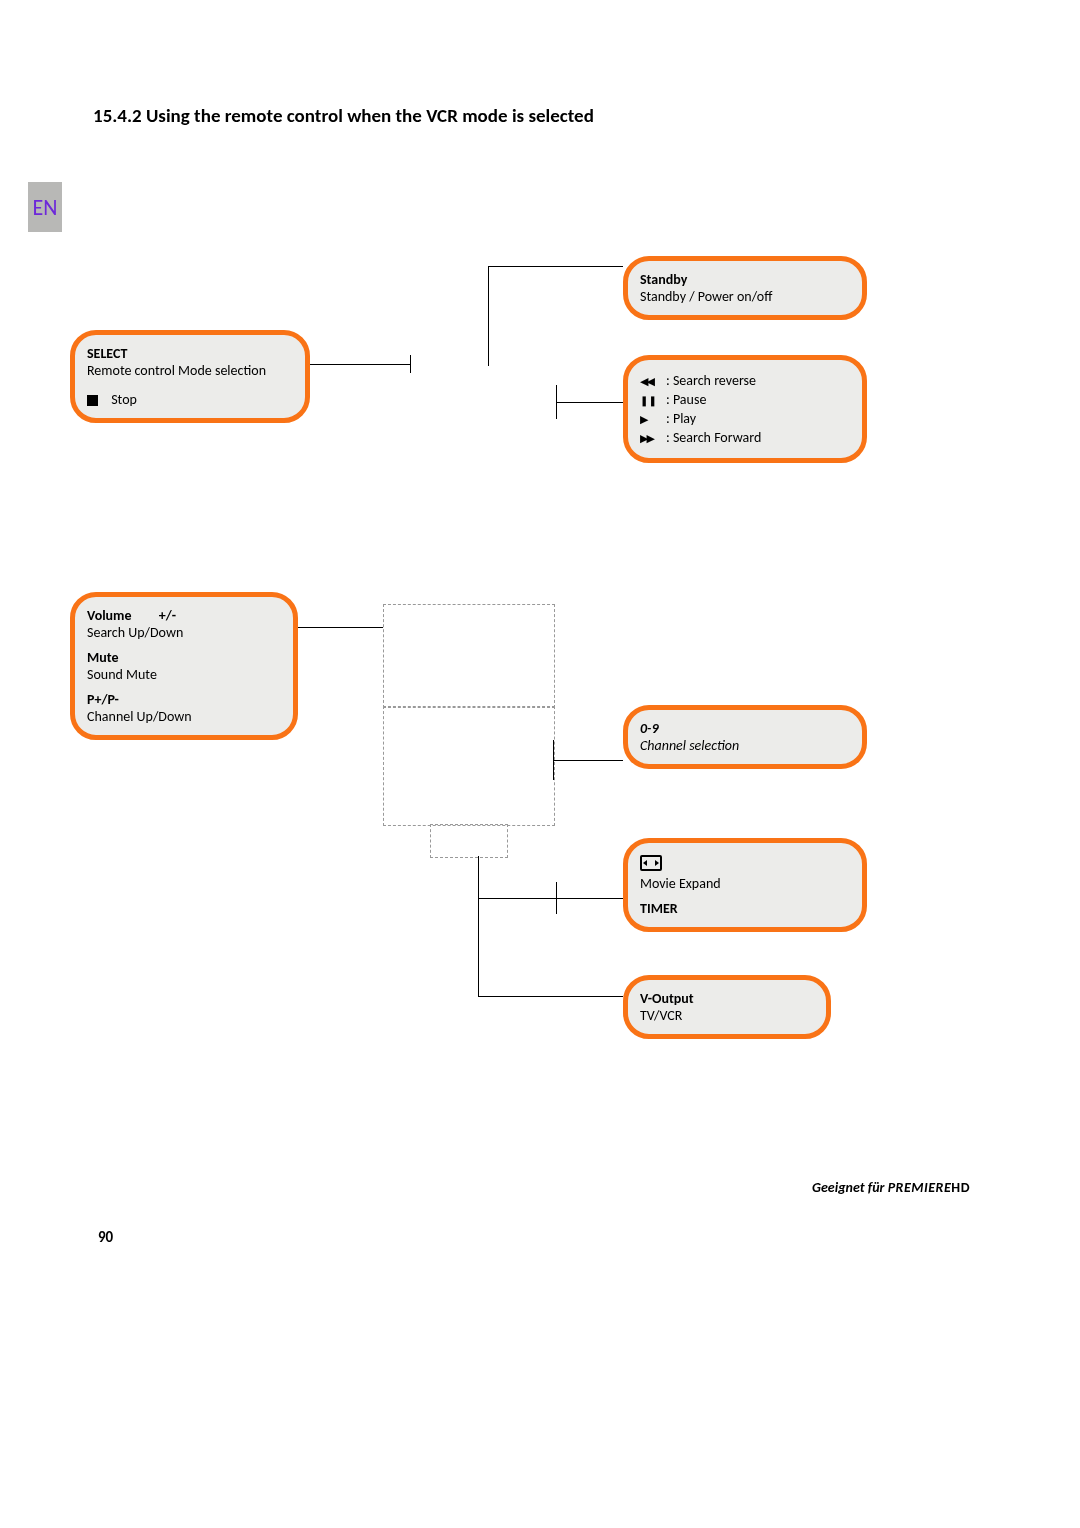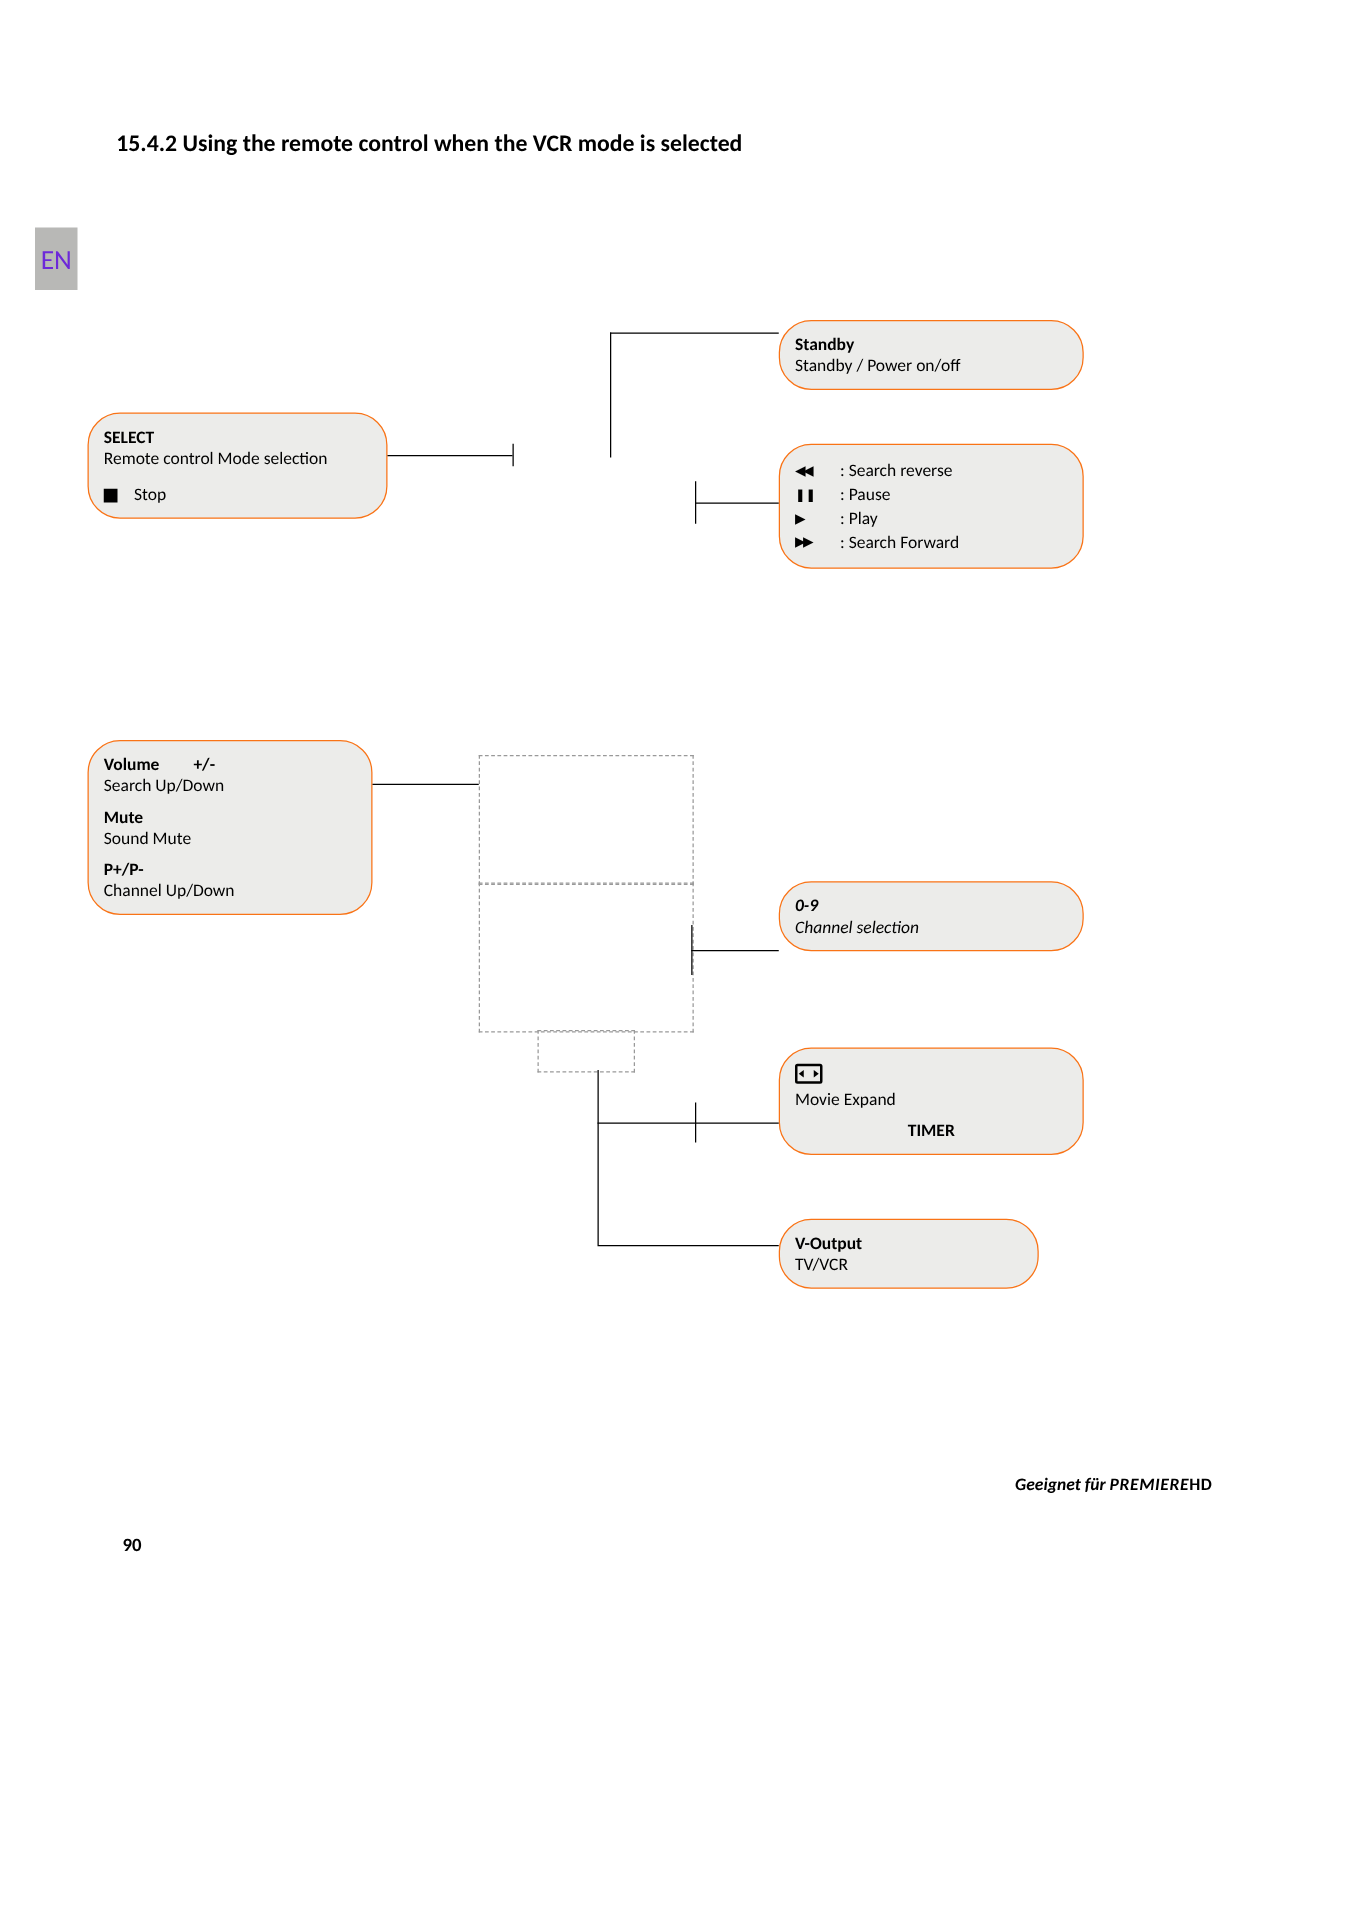--- a/index.html
+++ b/index.html
@@ -29,35 +29,35 @@
     background: #b8b8b6;
     color: #6d28d9;
     font-size: 22px;
     display: flex;
     align-items: center;
     justify-content: center;
   }
   .callout {
     position: absolute;
     background: #ececea;
-    border: 1px solid #f97316;
+    border: 5px solid #f97316;
     border-radius: 26px;
     padding: 10px 12px;
     box-sizing: border-box;
   }
   .callout .title { font-weight: bold; font-size: 14px; }
   .callout .desc  { font-size: 14px; margin-top: 0px; }
   .stop-icon {
     display: inline-block;
     width: 11px; height: 11px;
     background: #000;
     margin-right: 10px;
     vertical-align: middle;
   }
-  .transport-row { display:flex; align-items:center; gap:12px; margin:2px 0; font-size:14px;}
+  .transport-row { display:flex; align-items:center; gap:2px; margin:2px 0; font-size:14px;}
   .transport-icon { width:24px; display:inline-block; text-align:left; font-size:13px; letter-spacing:-2px;}
   .pause-icon::before { content:"❚❚"; font-size:10px; letter-spacing:0;}
   .play-icon::before { content:"▶"; font-size:11px;}
   .rew-icon::before { content:"◀◀"; font-size:11px;}
   .fwd-icon::before { content:"▶▶"; font-size:11px;}
   .expand-icon {
     display:inline-block; width:18px; height:12px;
     border:2px solid #000; border-radius:2px;
     position:relative; vertical-align:middle;
   }
@@ -151,21 +151,21 @@
 <div class="callout" style="top:705px; left:623px; width:244px;font-style:italic;">
   <div class="title">0-9</div>
   <div class="desc">Channel selection</div>
 </div>
 <div class="hline" style="top:760px; left:553px; width:70px;"></div>
 <div class="vline" style="top:740px; left:553px; height:40px;"></div>
 
 <div class="callout" style="top:838px; left:623px; width:244px;">
   <div style="margin-bottom:4px;"><span class="expand-icon"></span></div>
   <div class="desc">Movie Expand</div>
-  <div class="title" style="margin-top:8px;text-align:center;">TIMER</div>
+  <div class="title" style="margin-top:8px;">TIMER</div>
 </div>
 <div class="hline" style="top:898px; left:556px; width:67px;"></div>
 <div class="vline" style="top:882px; left:556px; height:32px;"></div>
 <div class="hline" style="top:898px; left:478px; width:78px;"></div>
 <div class="vline" style="top:856px; left:478px; height:140px;"></div>
 
 <div class="callout" style="top:975px; left:623px; width:208px;">
   <div class="title">V-Output</div>
   <div class="desc">TV/VCR</div>
 </div>

